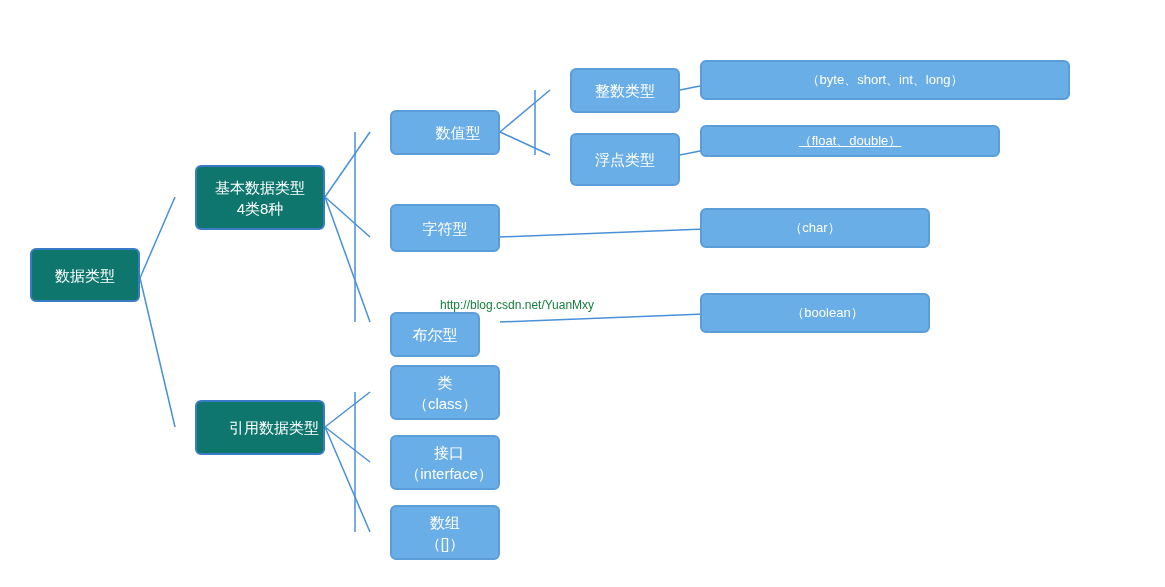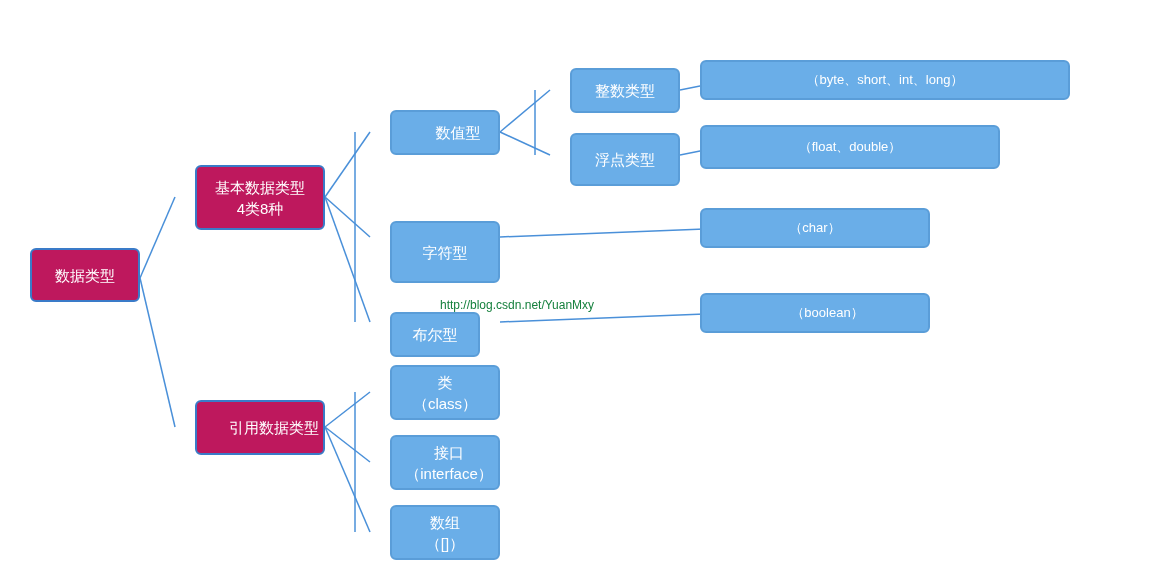--- a/index.html
+++ b/index.html
@@ -14,21 +14,21 @@
 
     .diagram-container {
       position: relative;
       width: 1165px;
       height: 587px;
       background: #fff;
     }
 
     .node {
       position: absolute;
-      background: #be185d;
+      background: #0f766e;
       color: #fff;
       border-radius: 6px;
       display: flex;
       align-items: center;
       justify-content: center;
       text-align: center;
       font-size: 15px;
       line-height: 1.4;
       border: 2px solid #3a7bc8;
     }
@@ -97,40 +97,40 @@
 
   <div class="node" style="left:30px; top:248px; width:110px; height:54px;text-align:center;">数据类型</div>
 
   <div class="node" style="left:195px; top:165px; width:130px; height:65px; white-space:pre-line;">基本数据类型
 4类8种</div>
 
   <div class="node" style="left:195px; top:400px; width:130px; height:55px;padding-left:28px;">引用数据类型</div>
 
   <div class="node light" style="left:390px; top:110px; width:110px; height:45px;padding-left:26px;">数值型</div>
 
-  <div class="node light" style="left:390px; top:221px; width:110px; height:62px;">字符型</div>
+  <div class="node light" style="left:390px; top:204px; width:110px; height:48px;">字符型</div>
 
   <div class="node light" style="left:390px; top:312px; width:90px; height:45px;">布尔型</div>
 
   <div class="node light" style="left:390px; top:365px; width:110px; height:55px; white-space:pre-line;">类
 （class）</div>
 
   <div class="node light" style="left:390px; top:435px; width:110px; height:55px; white-space:pre-line;padding-left:8px;">接口
 （interface）</div>
 
   <div class="node light" style="left:390px; top:505px; width:110px; height:55px; white-space:pre-line;">数组
 （[]）</div>
 
   <div class="node light" style="left:570px; top:68px; width:110px; height:45px;">整数类型</div>
 
   <div class="node light" style="left:570px; top:133px; width:110px; height:53px;">浮点类型</div>
 
   <div class="node light" style="left:700px; top:60px; width:370px; height:40px; font-size:13px;">（byte、short、int、long）</div>
 
-  <div class="node light" style="left:700px; top:125px; width:300px; height:44px; font-size:13px;">（float、double）</div>
+  <div class="node light" style="left:700px; top:125px; width:300px; height:32px; font-size:13px;text-decoration:underline;">（float、double）</div>
 
   <div class="node light" style="left:700px; top:208px; width:230px; height:40px; font-size:13px;">（char）</div>
 
   <div class="node light" style="left:700px; top:293px; width:230px; height:40px; font-size:13px;padding-left:25px;">（boolean）</div>
 
   <div class="watermark" style="left:440px; top:298px;">http://blog.csdn.net/YuanMxy</div>
 
 </div>
 
 </body></html>

